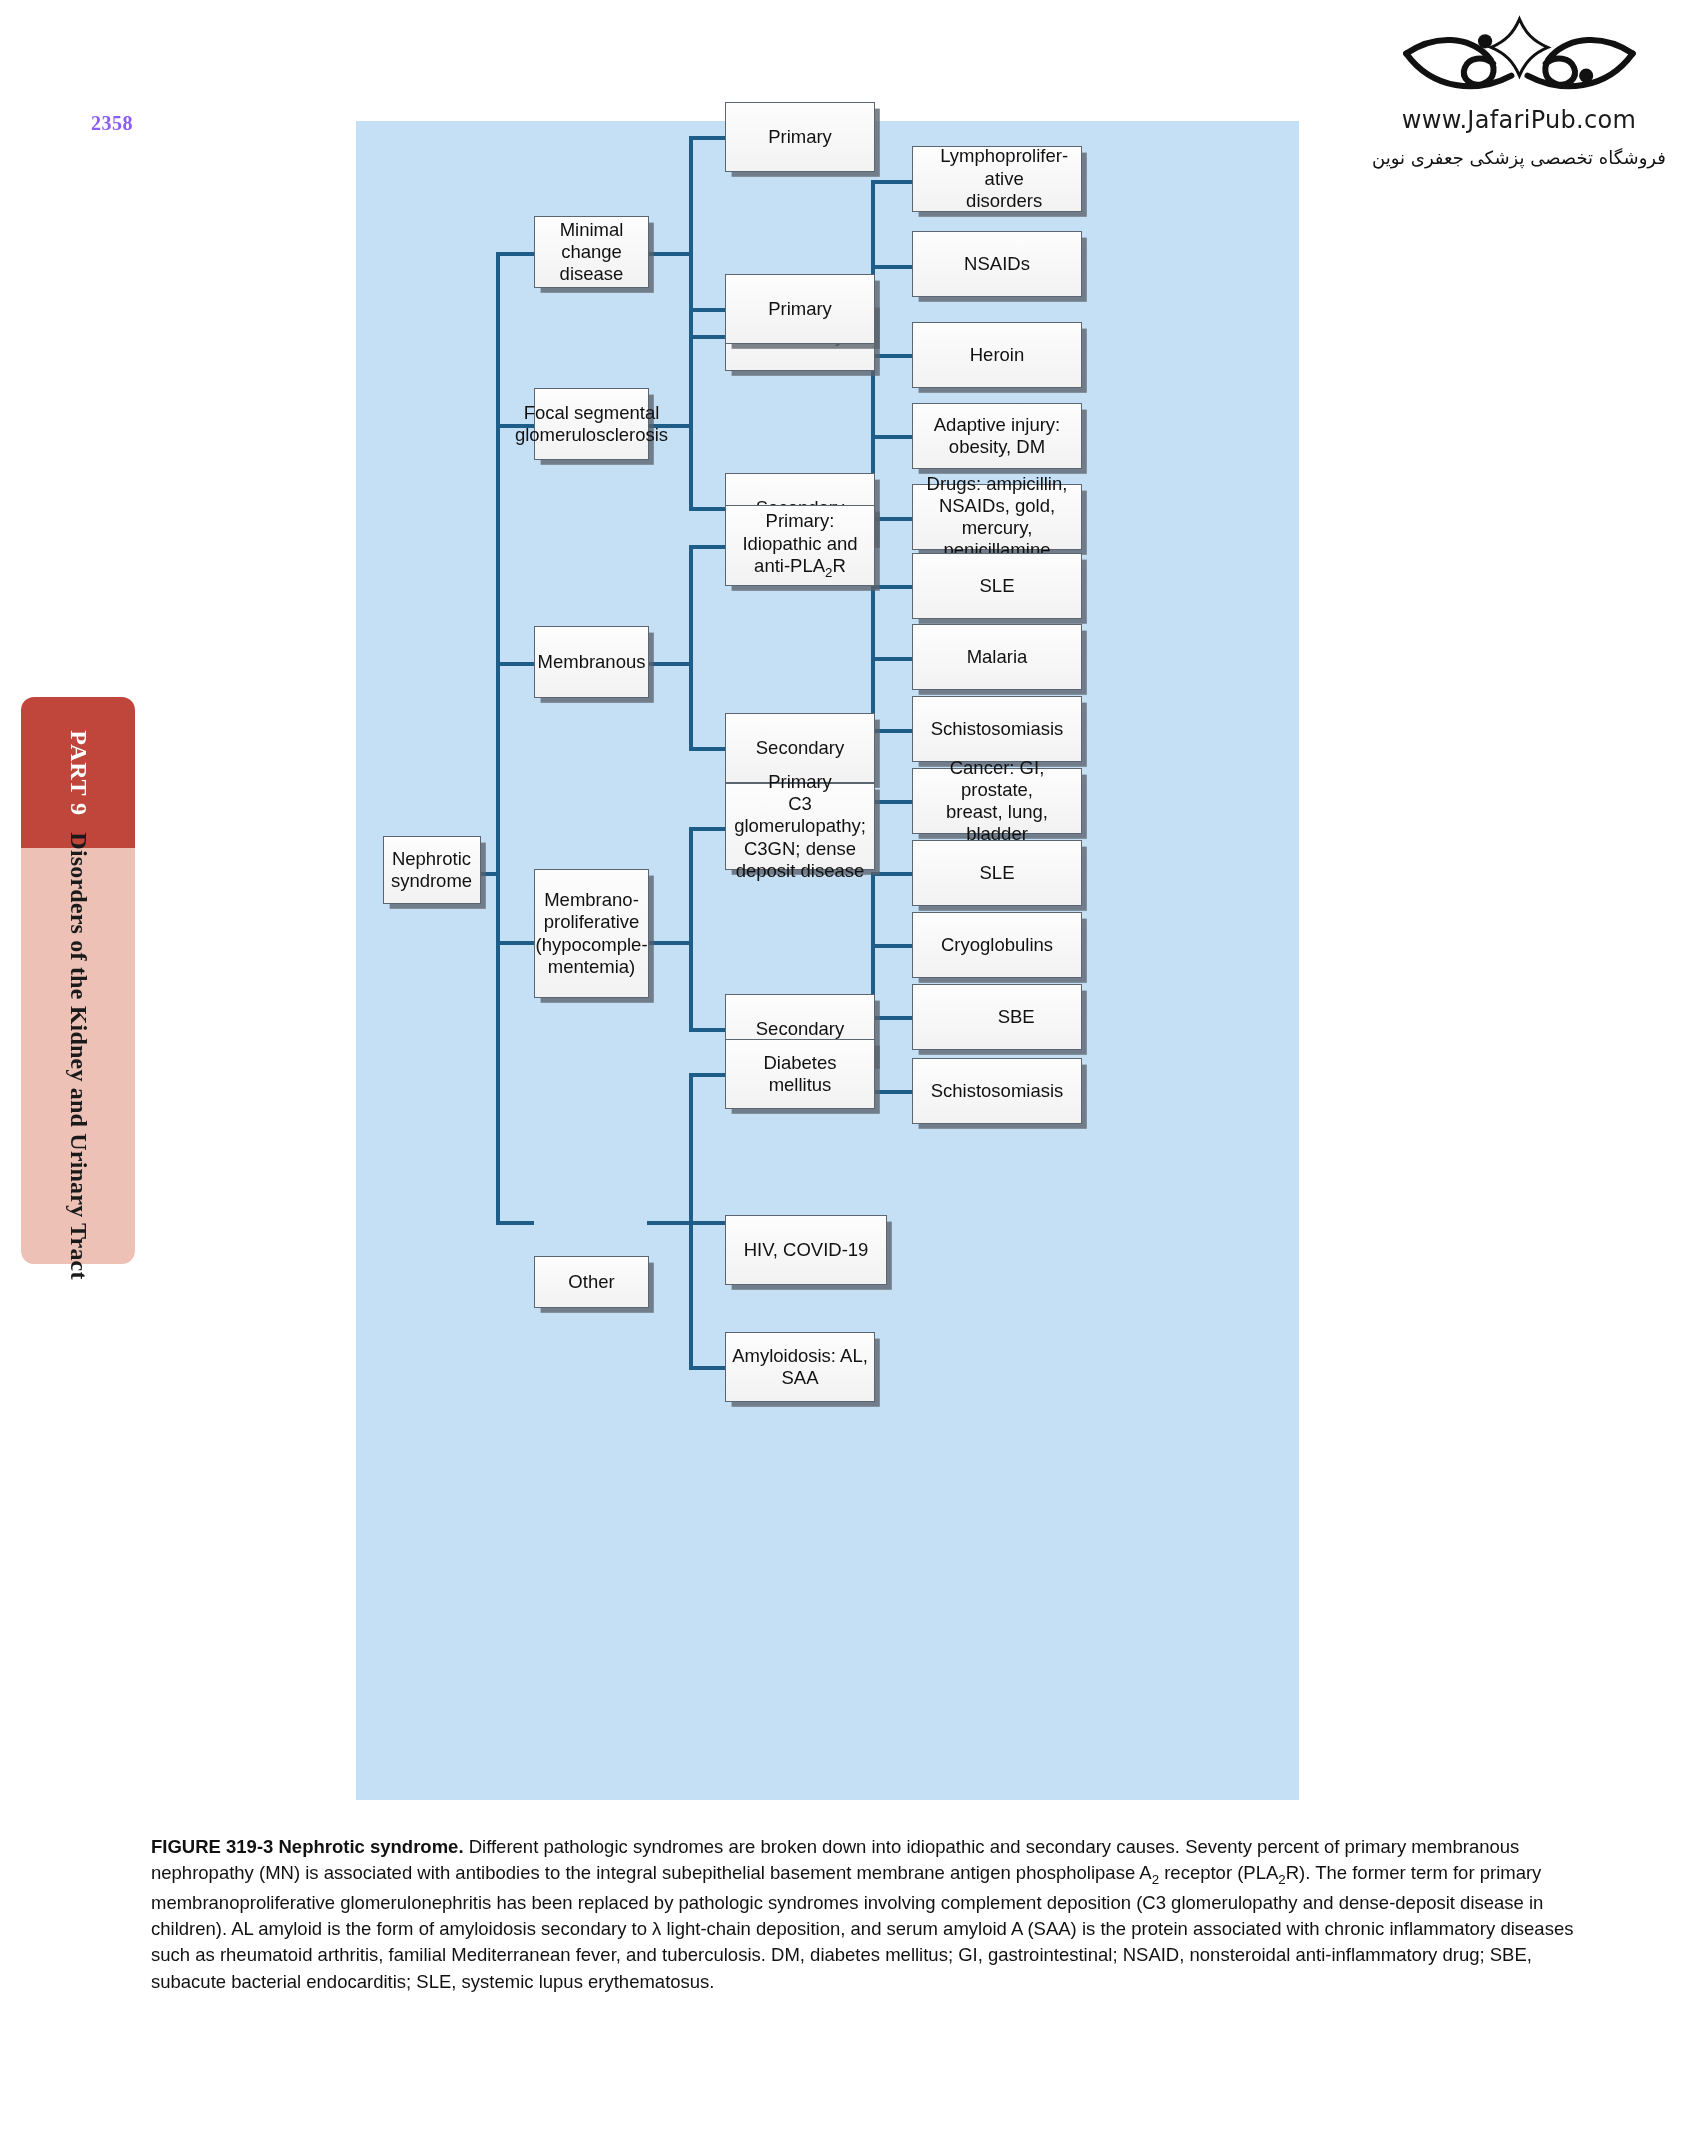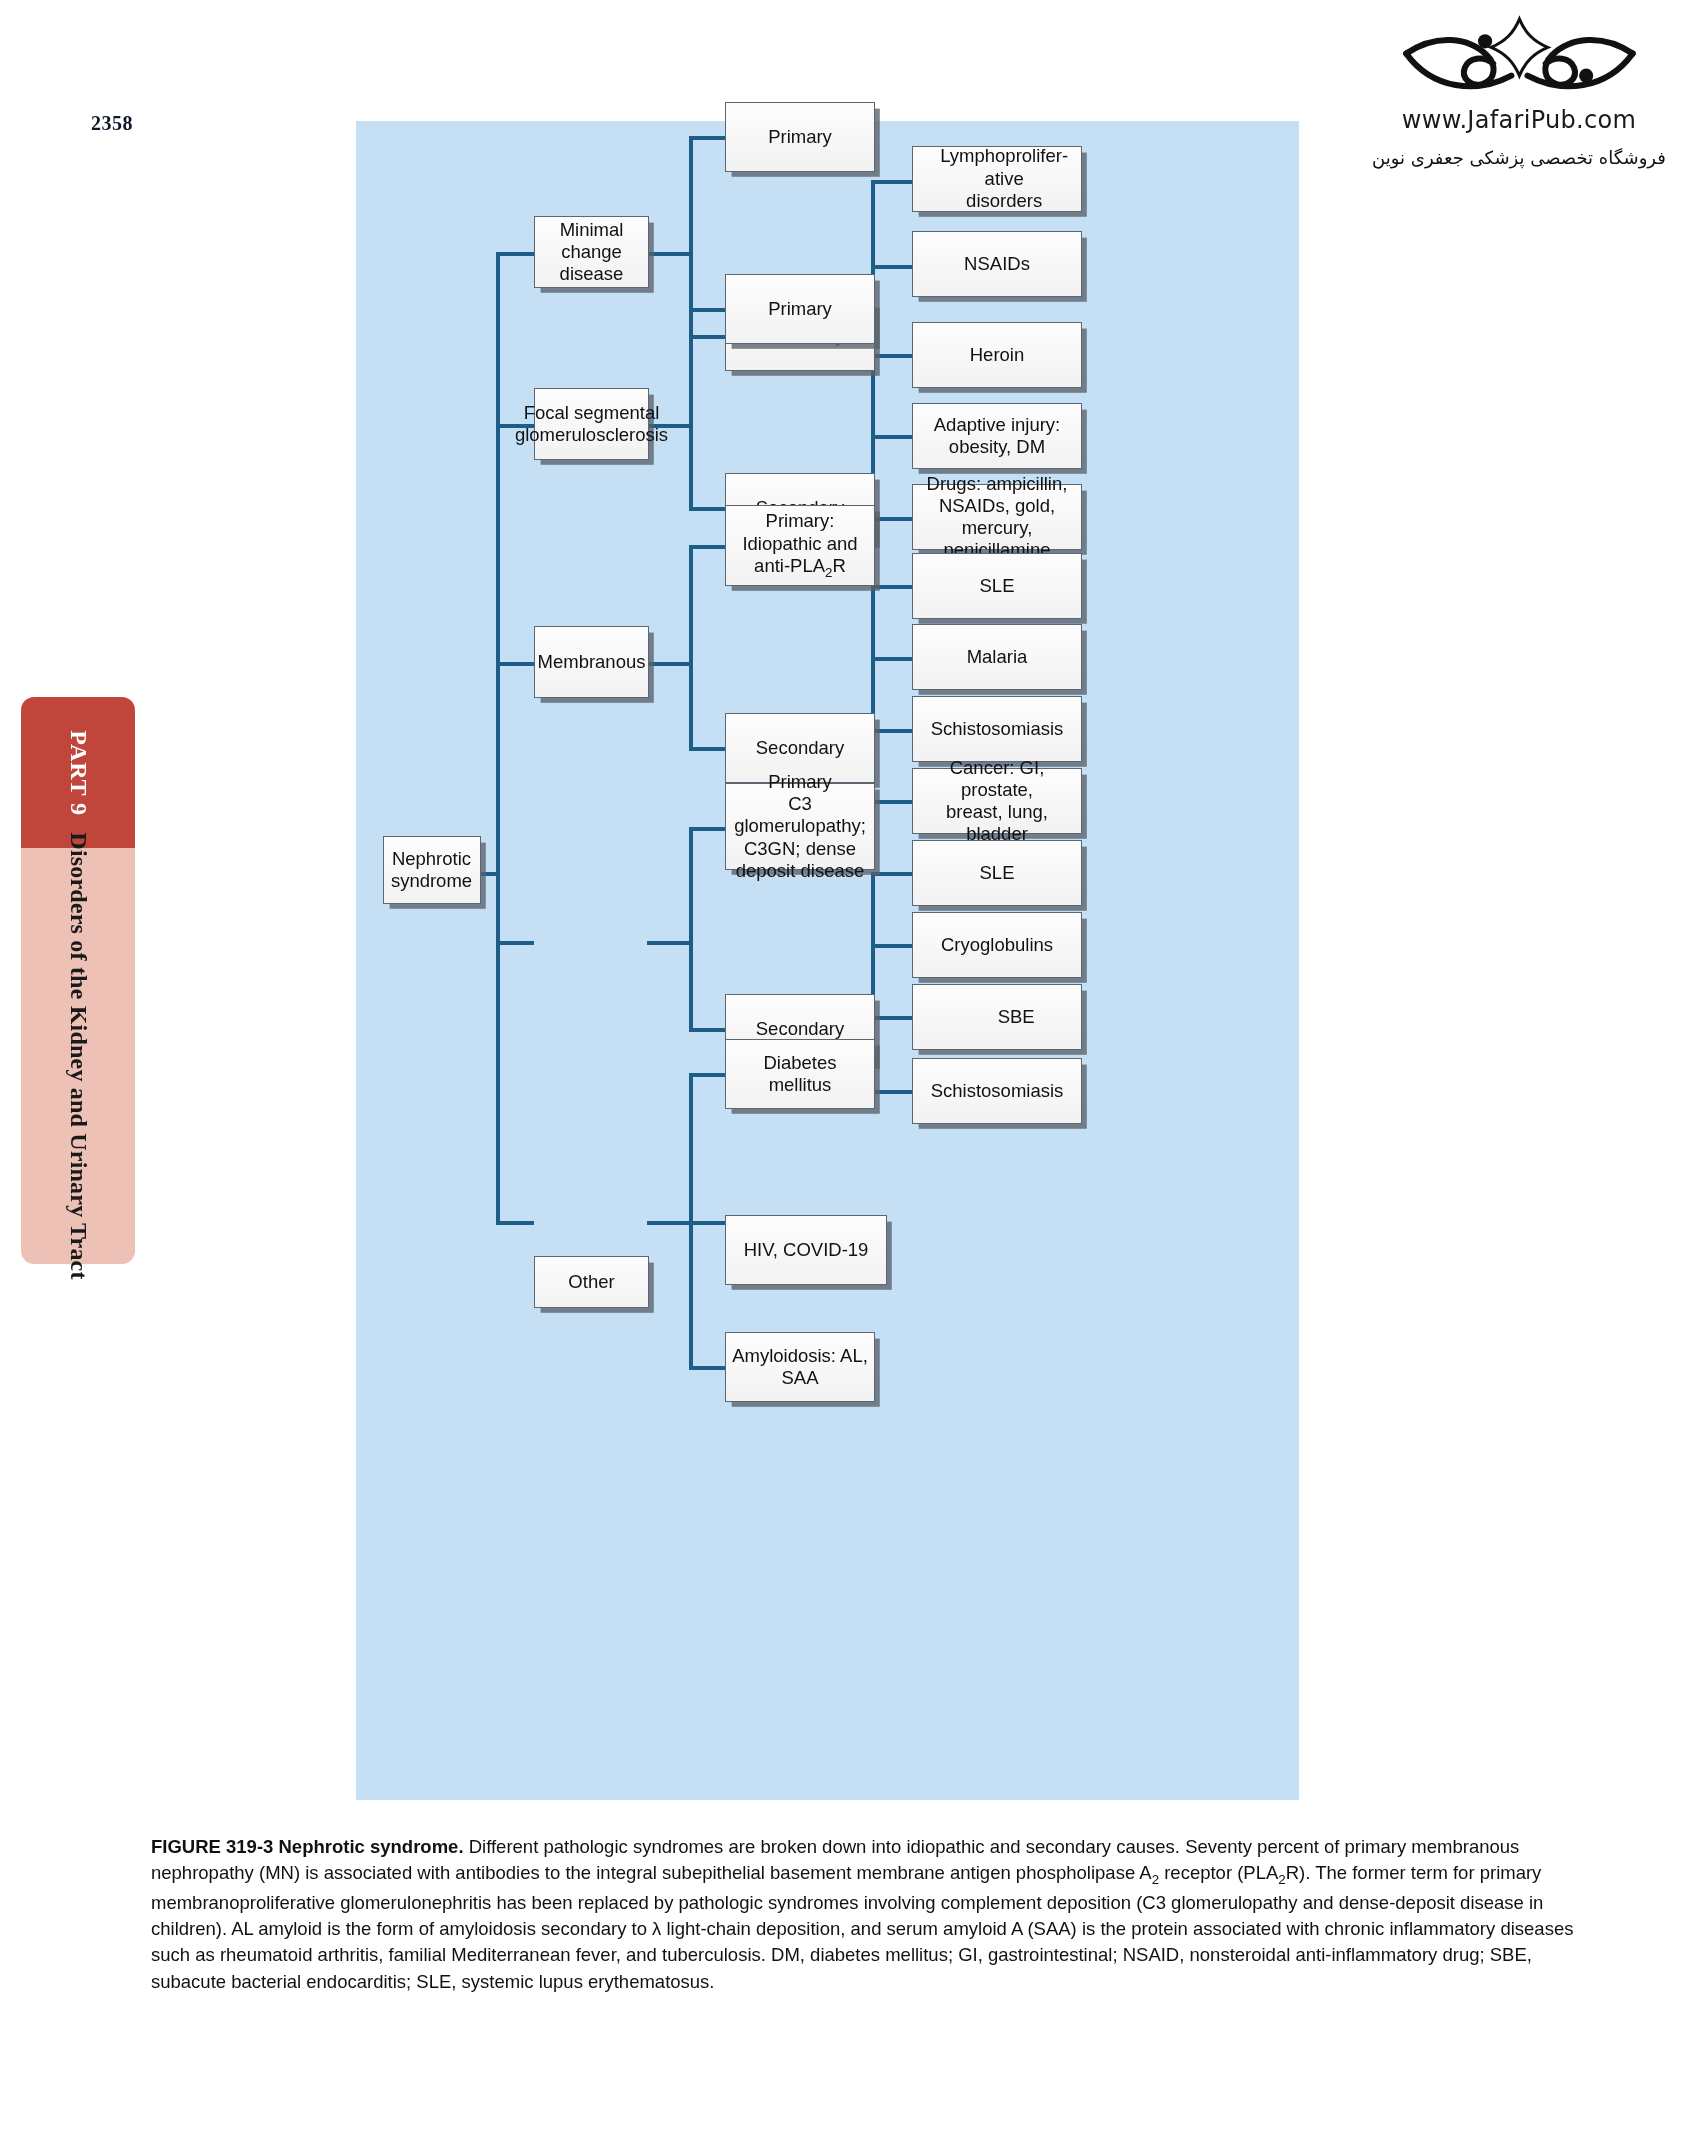--- a/index.html
+++ b/index.html
@@ -1,21 +1,21 @@
 <!DOCTYPE html>
 <html style="font-size:15px"><head>
 <meta charset="utf-8">
 <style>
   html,body{margin:0;padding:0;background:#ffffff;}
   body{width:1703px;height:2150px;position:relative;font-family:"Liberation Sans",sans-serif;overflow:hidden;}
 
   
   #page-number{
     position:absolute;left:91px;top:112px;
-    font-family:"Liberation Serif",serif;font-weight:bold;font-size:20px;color:#0f172a;
+    font-family:"Liberation Serif",serif;font-weight:bold;font-size:20px;color:#8b5cf6;
     letter-spacing:0.5px;
   }
 
   
   #watermark{position:absolute;left:1363px;top:13.2px;width:312px;text-align:center;}
   #watermark .logo-mark{height:91px;display:block;margin:0 auto;}
   #watermark .logo-url{
     font-family:"DejaVu Sans",sans-serif;font-size:24px;color:#1a1a1a;
     letter-spacing:0.3px;margin-top:1.9px;
   }
@@ -175,20 +175,23 @@
   </div>
 
   <div class="node" style="left:178px;top:267px;width:115px;height:72px;">
     <span>Focal segmental<br>glomerulosclerosis</span>
   </div>
 
   <div class="node" style="left:178px;top:505px;width:115px;height:72px;">
     <span>Membranous</span>
   </div>
 
+  <div class="node" style="left:178px;top:748px;width:115px;height:129px;">
+    <span>Membrano-<br>proliferative<br>(hypocomple-<br>mentemia)</span>
+  </div>
 
   <div class="node" style="left:178px;top:1124px;width:115px;height:52px;margin-top:11px;">
     <span>Other</span>
   </div>
 
   <div class="node" style="left:369px;top:-19px;width:150px;height:70px;">
     <span>Primary</span>
   </div>
   <div class="node" style="left:369px;top:180px;width:150px;height:70px;">
     <span>Secondary</span>

